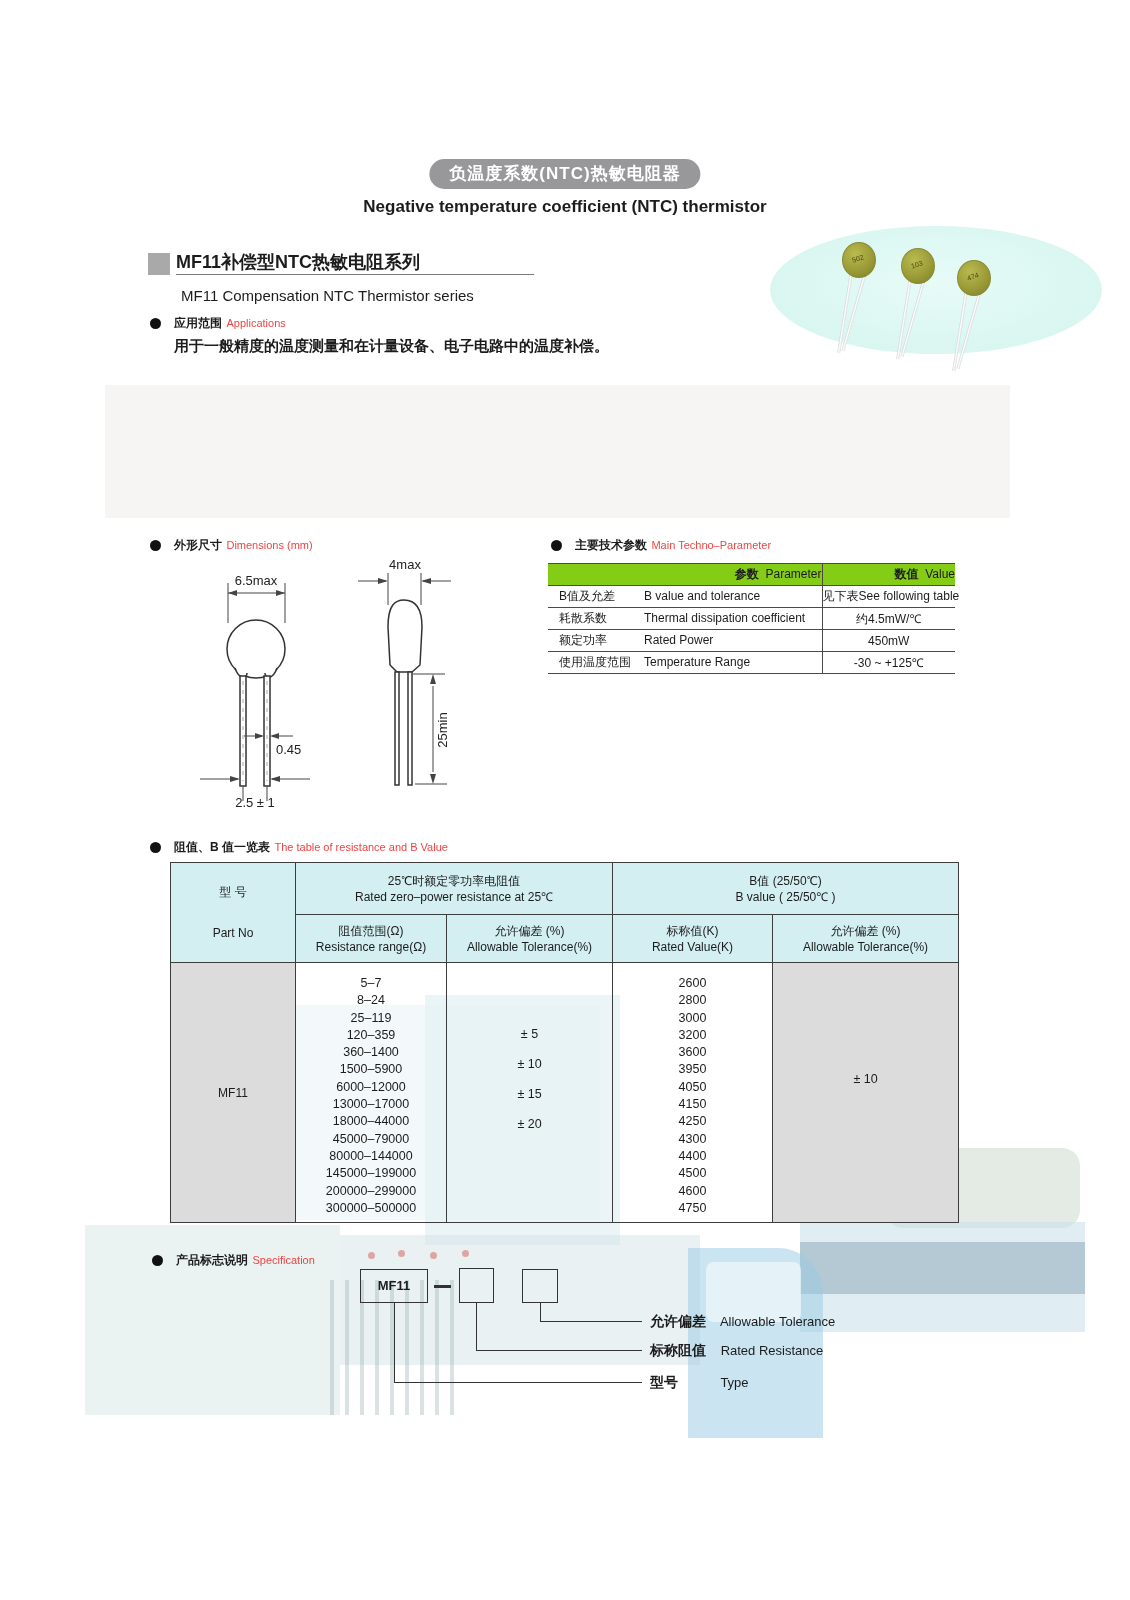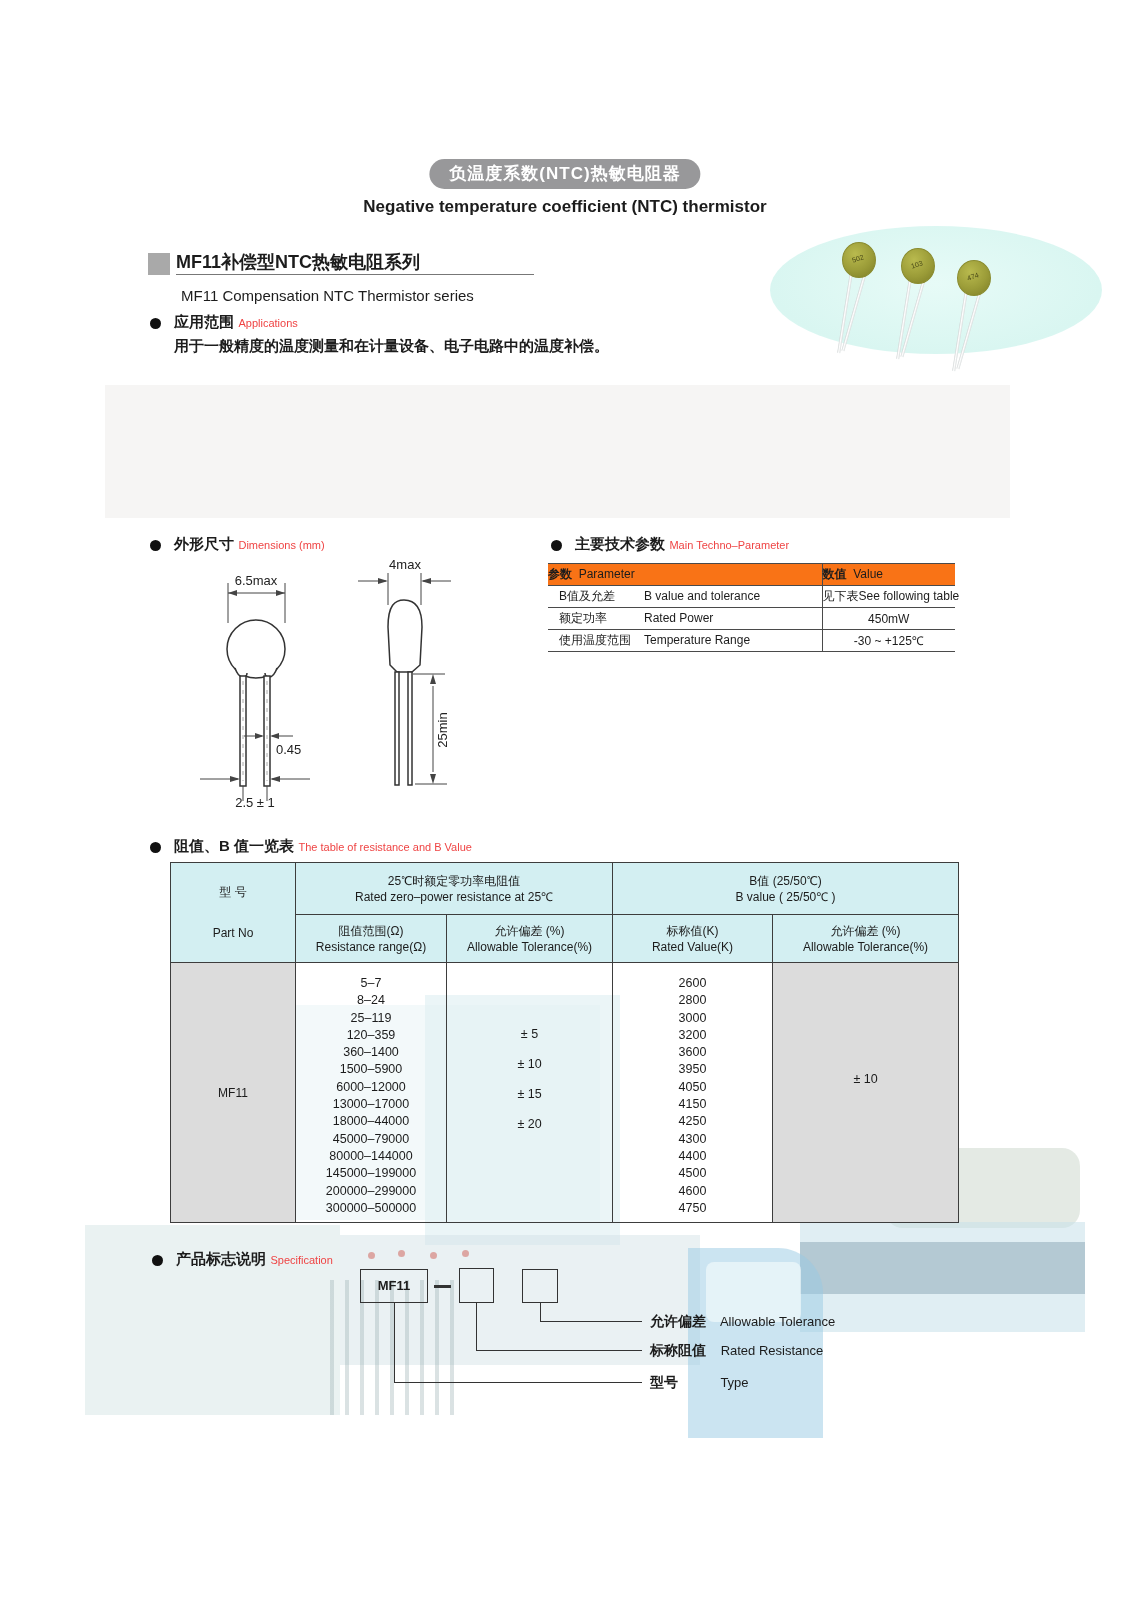--- a/index.html
+++ b/index.html
@@ -21,21 +21,21 @@
   .wm-lantern { width:7px; height:7px; border-radius:50%; background:rgba(205,75,65,.45); }
   .wm-trees { left:885px; top:1148px; width:195px; height:80px; background:rgba(206,217,205,.55); border-radius:18px; }
   .wm-bus-side { left:800px; top:1222px; width:285px; height:110px; background:rgba(199,224,233,.55); }
   .wm-bus-win { position:absolute; left:0; top:20px; width:100%; height:52px; background:rgba(126,156,173,.45); }
   .wm-bus-front { left:688px; top:1248px; width:135px; height:190px; background:rgba(152,201,228,.5); border-top-right-radius:45px; }
   .wm-shield { position:absolute; left:18px; top:14px; width:95px; height:60px; background:rgba(243,250,252,.65); border-radius:8px; }
   
   .abs { position:absolute; z-index:2; }
   .bullet { position:absolute; z-index:2; width:11px; height:11px; border-radius:50%; background:#111; }
   .sec-title { position:absolute; z-index:2; white-space:nowrap; }
-  .sec-title .cjk { font-weight:bold; font-size:15px; }
+  .sec-title .cjk { font-weight:bold; font-size:12px; }
   .sec-title .lat { font-size:11px; color:#ef4444; }
   
   .pill { left:50%; transform:translateX(-50%); top:159px;
     background:#98989a; color:#fff; font-weight:bold; font-size:17px;
     padding:3px 20px 4px; border-radius:15px; letter-spacing:1px; white-space:nowrap; }
   .main-title-en { left:0; top:197px; width:100%; text-align:center; font-weight:bold; font-size:17px; }
   .series-square { left:148px; top:253px; width:22px; height:22px; background:#a9a9a9; }
   .series-cjk { left:176px; top:250px; width:358px; font-size:18px; font-weight:bold;
     padding-bottom:0; border-bottom:1.5px solid #777; white-space:nowrap; }
   .series-en { left:181px; top:287px; font-size:15px; white-space:nowrap; }
@@ -48,21 +48,21 @@
   .ntc .head { position:absolute; width:34px; height:36px; border-radius:50%;
     background:radial-gradient(circle at 38% 32%, #b9ba4e 0%, #9b9c38 55%, #7c7d26 100%);
     border:1px solid #8a8b2e; z-index:2; }
   .ntc .mark { position:absolute; z-index:3; font-size:7px; color:#4a4a18; transform:rotate(-18deg); white-space:nowrap; }
   .ntc .lead { position:absolute; width:3px; height:82px; z-index:1;
     background:linear-gradient(90deg,#cfd4d4,#ffffff 45%,#d8dcdc); transform-origin:top center; }
   
   .techno { position:absolute; z-index:2; left:548px; top:563px; width:407px; border-collapse:collapse; table-layout:fixed; font-size:12px; }
   .techno td { border-top:1px solid #4a4a4a; border-bottom:1px solid #4a4a4a; height:22px; padding:0; }
   .techno td.p { width:274px; border-right:1px solid #4a4a4a; }
-  .techno tr.head td { background:#f97316; text-align:left; font-size:12px; }
+  .techno tr.head td { background:#84cc16; text-align:right; font-size:12px; }
   .techno td.p .cjk { display:inline-block; width:96px; padding-left:11px; }
   .techno td.v { text-align:center; white-space:nowrap; }
   .techno .hp b, .techno .hv b { font-weight:bold; }
   
   .rbt { position:absolute; z-index:2; left:170px; top:862px; width:788px;
     border-collapse:collapse; table-layout:fixed; font-size:12px; }
   .rbt th, .rbt td { border:1px solid #3d3d3d; padding:0; font-weight:normal; }
   .rbt thead th { background:#d3eff2; text-align:center; line-height:16px; }
   .rbt thead tr:nth-child(1) th { height:52px; }
   .rbt thead tr:nth-child(2) th { height:48px;margin-top:28px; }
@@ -226,20 +226,24 @@
       <td class="p hp">
         <b>参数</b>&nbsp;&nbsp;<span>Parameter</span>
       </td>
       <td class="v hv">
         <b>数值</b>&nbsp;&nbsp;<span>Value</span>
       </td>
     </tr>
     <tr>
       <td class="p"><span class="cjk">B值及允差</span><span>B value and tolerance</span></td>
       <td class="v">见下表See following table</td>
+    </tr>
+    <tr>
+      <td class="p"><span class="cjk">耗散系数</span><span>Thermal dissipation coefficient</span></td>
+      <td class="v">约4.5mW/℃</td>
     </tr>
     <tr>
       <td class="p"><span class="cjk">额定功率</span><span>Rated Power</span></td>
       <td class="v">450mW</td>
     </tr>
     <tr>
       <td class="p"><span class="cjk">使用温度范围</span><span>Temperature Range</span></td>
       <td class="v">-30 ~ +125℃</td>
     </tr>
   </tbody>

